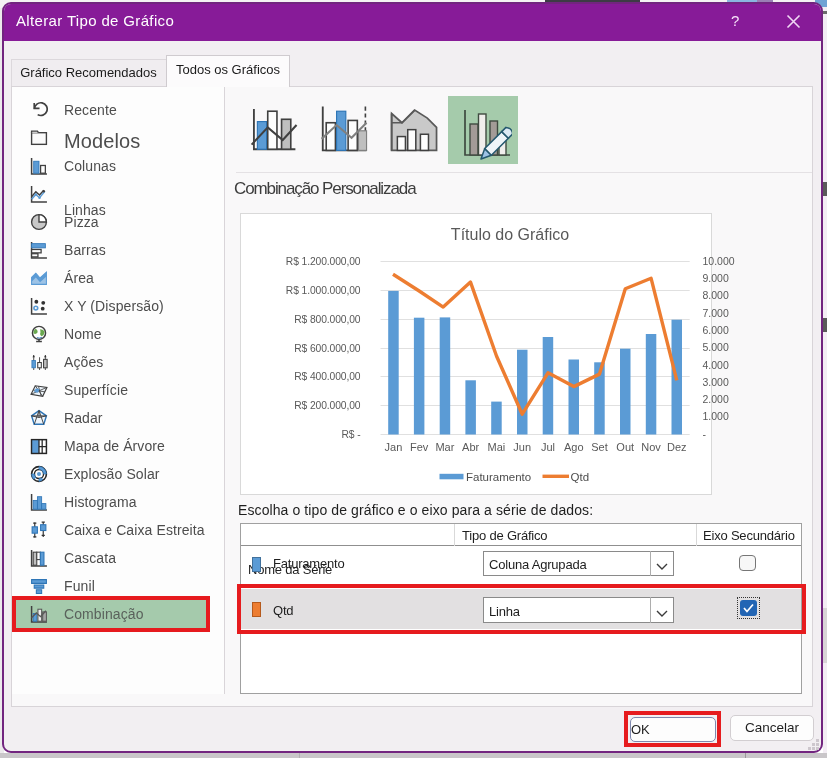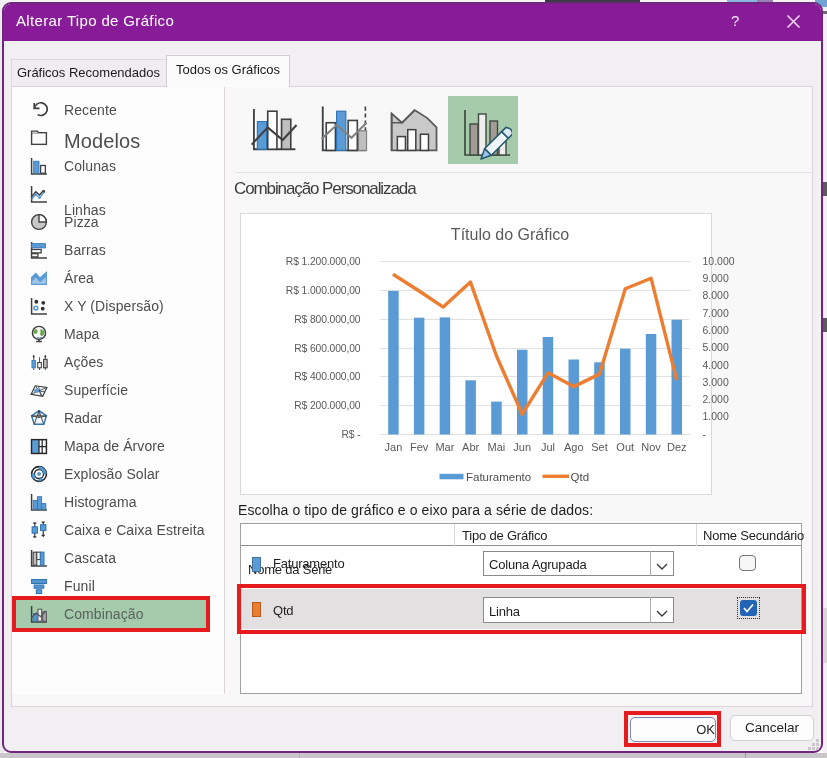--- a/index.html
+++ b/index.html
@@ -28,21 +28,21 @@
   <div class="abs" style="left:4px;top:4px;width:817px;height:37px;background:#871b98;border-radius:7px 7px 0 0;"></div>
   <div class="abs" style="left:16px;top:12px;color:#ffffff;font-size:15px;letter-spacing:0.35px;">Alterar Tipo de Gráfico</div>
   <div class="abs" style="left:731px;top:12px;color:#f7e3fa;font-size:15px;">?</div>
   <div class="abs" style="left:786px;top:14px;width:15px;height:15px;">
     <svg width="15" height="15" viewBox="0 0 15 15">
       <path d="M1.5 1.5 L13.5 13.5 M13.5 1.5 L1.5 13.5" stroke="#f0d8f4" stroke-width="1.6"></path>
     </svg>
   </div>
 
   <div class="abs" style="left:11px;top:59px;width:156px;height:27px;background:#f0edf0;border:1px solid #dcd8dc;border-bottom:none;"></div>
-  <div class="abs" style="left:11px;top:60px;width:155px;height:26px;color:#1b1b1b;font-size:13px;text-align:center;line-height:26px;">Gráficos Recomendados</div>
+  <div class="abs" style="left:11px;top:60px;width:155px;height:26px;color:#1b1b1b;font-size:13px;text-align:center;line-height:26px;">Gráfico Recomendados</div>
 
   <div class="abs" style="left:11px;top:86px;width:802px;height:621px;background:#f9f8f9;border:1px solid #d8d4d8;"></div>
 
   <div class="abs" style="left:12px;top:87px;width:213px;height:607px;background:#fdfdfd;border-right:1px solid #d9d5d9;"></div>
   <div class="abs" style="left:166px;top:55px;width:124px;height:32px;background:#fcfbfc;border:1px solid #cfcbcf;border-bottom:none;"></div>
   <div class="abs" style="left:166px;top:56px;width:124px;height:28px;color:#1b1b1b;font-size:13px;text-align:center;line-height:28px;">Todos os Gráficos</div>
 
   <div class="abs" style="left:16px;top:600px;width:191px;height:28px;background:#a5caac;"></div>
   <div class="abs" style="left:12px;top:596px;width:198px;height:36px;border:4px solid #e61b1e;"></div>
 
@@ -97,21 +97,21 @@
         <circle cx="12" cy="11" r="1.8" fill="#333333"></circle>
       </svg></div>
     <div class="abs" style="left:64px;top:298px;font-size:14px;letter-spacing:0.1px;color:#4d4d4d;">X Y (Dispersão)</div>
     <div class="abs" style="left:30px;top:325px;width:18px;height:18px;"><svg width="18" height="18" viewBox="0 0 17 17">
         <circle cx="8.5" cy="7.5" r="6.2" fill="#ffffff" stroke="#404040" stroke-width="1.4"></circle>
         <path d="M5.2 3.6 Q7.8 4.8 7 7.4 Q5.6 9 3.3 8 Q2.9 5.3 5.2 3.6" fill="#6aa84f"></path>
         <path d="M9.6 4 Q12.6 3.8 13.9 6.4 Q13.6 9.6 11 10.6 Q8.9 9.6 9.9 6.9 Z" fill="#6aa84f"></path>
         <path d="M6.5 11.9 Q8.8 13 11.2 11.7" stroke="#2e75b6" stroke-width="0.9" fill="none"></path>
         <path d="M8.5 13.7 L8.5 15 M5.8 15.5 L11.2 15.5" stroke="#404040" stroke-width="1.4"></path>
       </svg></div>
-    <div class="abs" style="left:64px;top:326px;font-size:14px;letter-spacing:0.1px;color:#4d4d4d;">Mapa</div>
+    <div class="abs" style="left:64px;top:326px;font-size:14px;letter-spacing:0.1px;color:#4d4d4d;">Nome</div>
     <div class="abs" style="left:30px;top:353px;width:18px;height:18px;"><svg width="18" height="18" viewBox="0 0 17 17">
         <path d="M3.5 2 L3.5 16 M9 4 L9 16 M14.5 2 L14.5 16" stroke="#595959" stroke-width="1"></path>
         <rect x="1.8" y="7" width="3.4" height="7" fill="#5b9bd5" stroke="#2e75b6" stroke-width="0.7"></rect>
         <rect x="7.3" y="9" width="3.4" height="5" fill="#fdfdfd" stroke="#404040" stroke-width="1"></rect>
         <rect x="12.8" y="6" width="3.4" height="8" fill="#bfbfbf" stroke="#404040" stroke-width="1"></rect>
         <path d="M3.5 2 L2.3 4 L4.7 4 Z M14.5 2 L13.3 4 L15.7 4 Z" fill="#333"></path>
       </svg></div>
     <div class="abs" style="left:64px;top:354px;font-size:14px;letter-spacing:0.1px;color:#4d4d4d;">Ações</div>
     <div class="abs" style="left:30px;top:381px;width:18px;height:18px;"><svg width="18" height="18" viewBox="0 0 17 17">
         <path d="M1 12.5 L5 4.5 L16 6 L12 14.5 Z" fill="#eef5fb" stroke="#404040" stroke-width="1.1"></path>
@@ -279,21 +279,21 @@
     </svg></div>
 
   <div class="abs" style="left:238px;top:502px;color:#1e1e1e;font-size:14px;letter-spacing:0.1px;">Escolha o tipo de gráfico e o eixo para a série de dados:</div>
 
   <div class="abs" style="left:240px;top:523px;width:562px;height:171px;background:#ffffff;border:1px solid #a0a0a0;"></div>
   <div class="abs" style="left:241px;top:524px;width:560px;height:22px;border-bottom:1px solid #8f8f8f;"></div>
   <div class="abs" style="left:454px;top:524px;width:1px;height:22px;background:#d9d9d9;"></div>
   <div class="abs" style="left:696px;top:524px;width:1px;height:22px;background:#d9d9d9;"></div>
   <div class="abs" style="left:248px;top:528px;color:#1e1e1e;font-size:13px;letter-spacing:-0.2px;margin-top:34px;">Nome da Série</div>
   <div class="abs" style="left:462px;top:528px;color:#1e1e1e;font-size:13px;letter-spacing:-0.2px;">Tipo de Gráfico</div>
-  <div class="abs" style="left:703px;top:528px;color:#1e1e1e;font-size:13px;letter-spacing:-0.2px;">Nome Secundário</div>
+  <div class="abs" style="left:703px;top:528px;color:#1e1e1e;font-size:13px;letter-spacing:-0.2px;">Eixo Secundário</div>
 
   <div class="abs" style="left:252px;top:557px;width:9px;height:15px;background:#5b9bd5;border:1px solid #41719c;"></div>
   <div class="abs" style="left:273px;top:556px;color:#1e1e1e;font-size:13px;letter-spacing:-0.2px;">Faturamento</div>
   <div class="abs" style="left:483px;top:551px;width:191px;height:25px;background:#ffffff;border:1px solid #8a8a8a;"></div>
   <div class="abs" style="left:489px;top:557px;color:#1e1e1e;font-size:13px;letter-spacing:-0.2px;">Coluna Agrupada</div>
   <div class="abs" style="left:650px;top:551px;width:1px;height:25px;background:#adadad;"></div>
   <div class="abs" style="left:655px;top:558px;width:14px;height:10px;">
     <svg width="14" height="10" viewBox="0 0 14 10">
       <path d="M2 2 L7 7 L12 2" fill="none" stroke="#3b3b3b" stroke-width="1.4"></path>
     </svg>
@@ -312,21 +312,21 @@
     </svg>
   </div>
   <div class="abs" style="left:737px;top:597px;width:23px;height:22px;border:1px dotted #333;"></div>
   <div class="abs" style="left:740px;top:600px;width:17px;height:16px;background:#2265b4;border-radius:3px;">
     <svg width="17" height="16" viewBox="0 0 17 16">
       <path d="M4 8 L7 11.5 L13 4.5" fill="none" stroke="#ffffff" stroke-width="1.7"></path>
     </svg>
   </div>
   <div class="abs" style="left:237px;top:584px;width:569px;height:50px;border:4.5px solid #e61b1e;"></div>
 
-  <div class="abs" style="left:630px;top:717px;width:86px;height:25px;background:#fdfdfd;border:1px solid #7f88ad;border-radius:5px;color:#1e1e1e;font-size:13px;text-align:right;line-height:23px;">OK</div>
+  <div class="abs" style="left:630px;top:717px;width:86px;height:25px;background:#fdfdfd;border:1px solid #7f88ad;border-radius:5px;color:#1e1e1e;font-size:13px;text-align:left;line-height:23px;">OK</div>
   <div class="abs" style="left:624px;top:711px;width:97px;height:36px;border:4px solid #e61b1e;"></div>
   <div class="abs" style="left:730px;top:715px;width:84px;height:26px;background:#fdfdfd;border:1px solid #d2ced1;border-radius:5px;color:#1e1e1e;font-size:13.5px;text-align:center;line-height:24px;">Cancelar</div>
 
   <div class="abs" style="left:816px;top:739px;width:3px;height:3px;background:#cdc7cd;"></div>
   <div class="abs" style="left:812px;top:743px;width:3px;height:3px;background:#cdc7cd;"></div>
   <div class="abs" style="left:816px;top:743px;width:3px;height:3px;background:#cdc7cd;"></div>
   <div class="abs" style="left:808px;top:747px;width:3px;height:3px;background:#cdc7cd;"></div>
   <div class="abs" style="left:812px;top:747px;width:3px;height:3px;background:#cdc7cd;"></div>
   <div class="abs" style="left:816px;top:747px;width:3px;height:3px;background:#cdc7cd;"></div>
 

